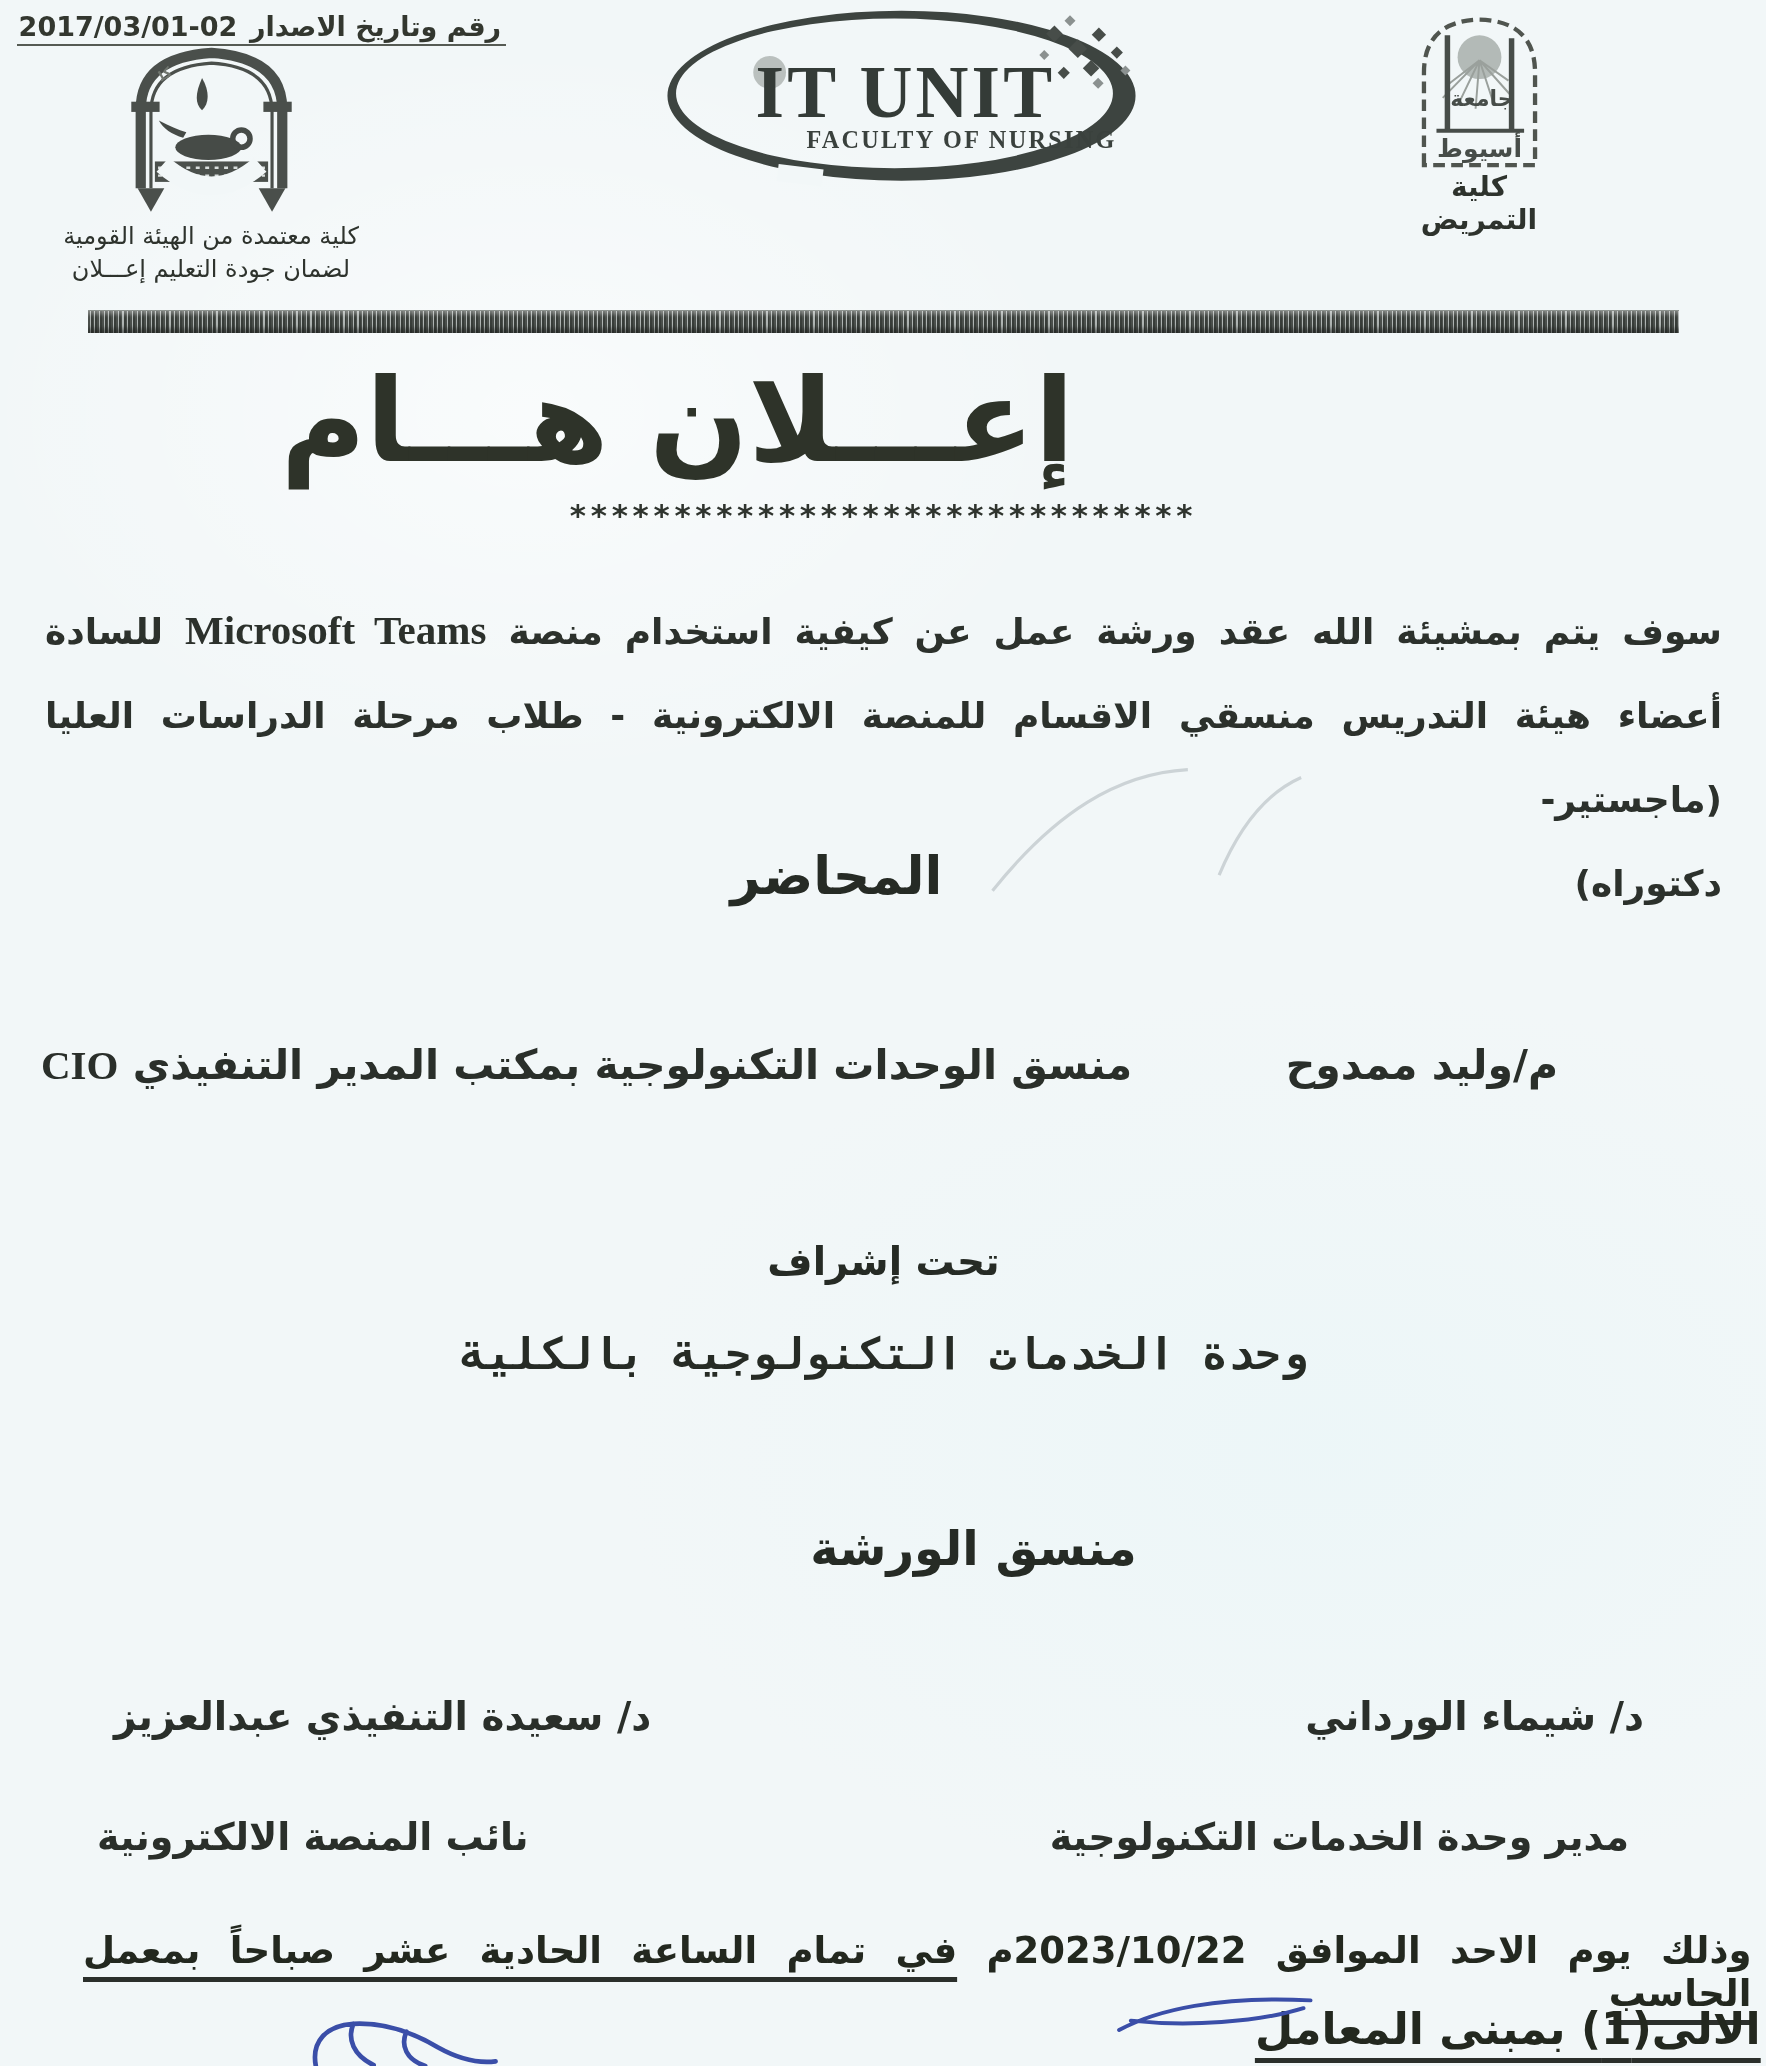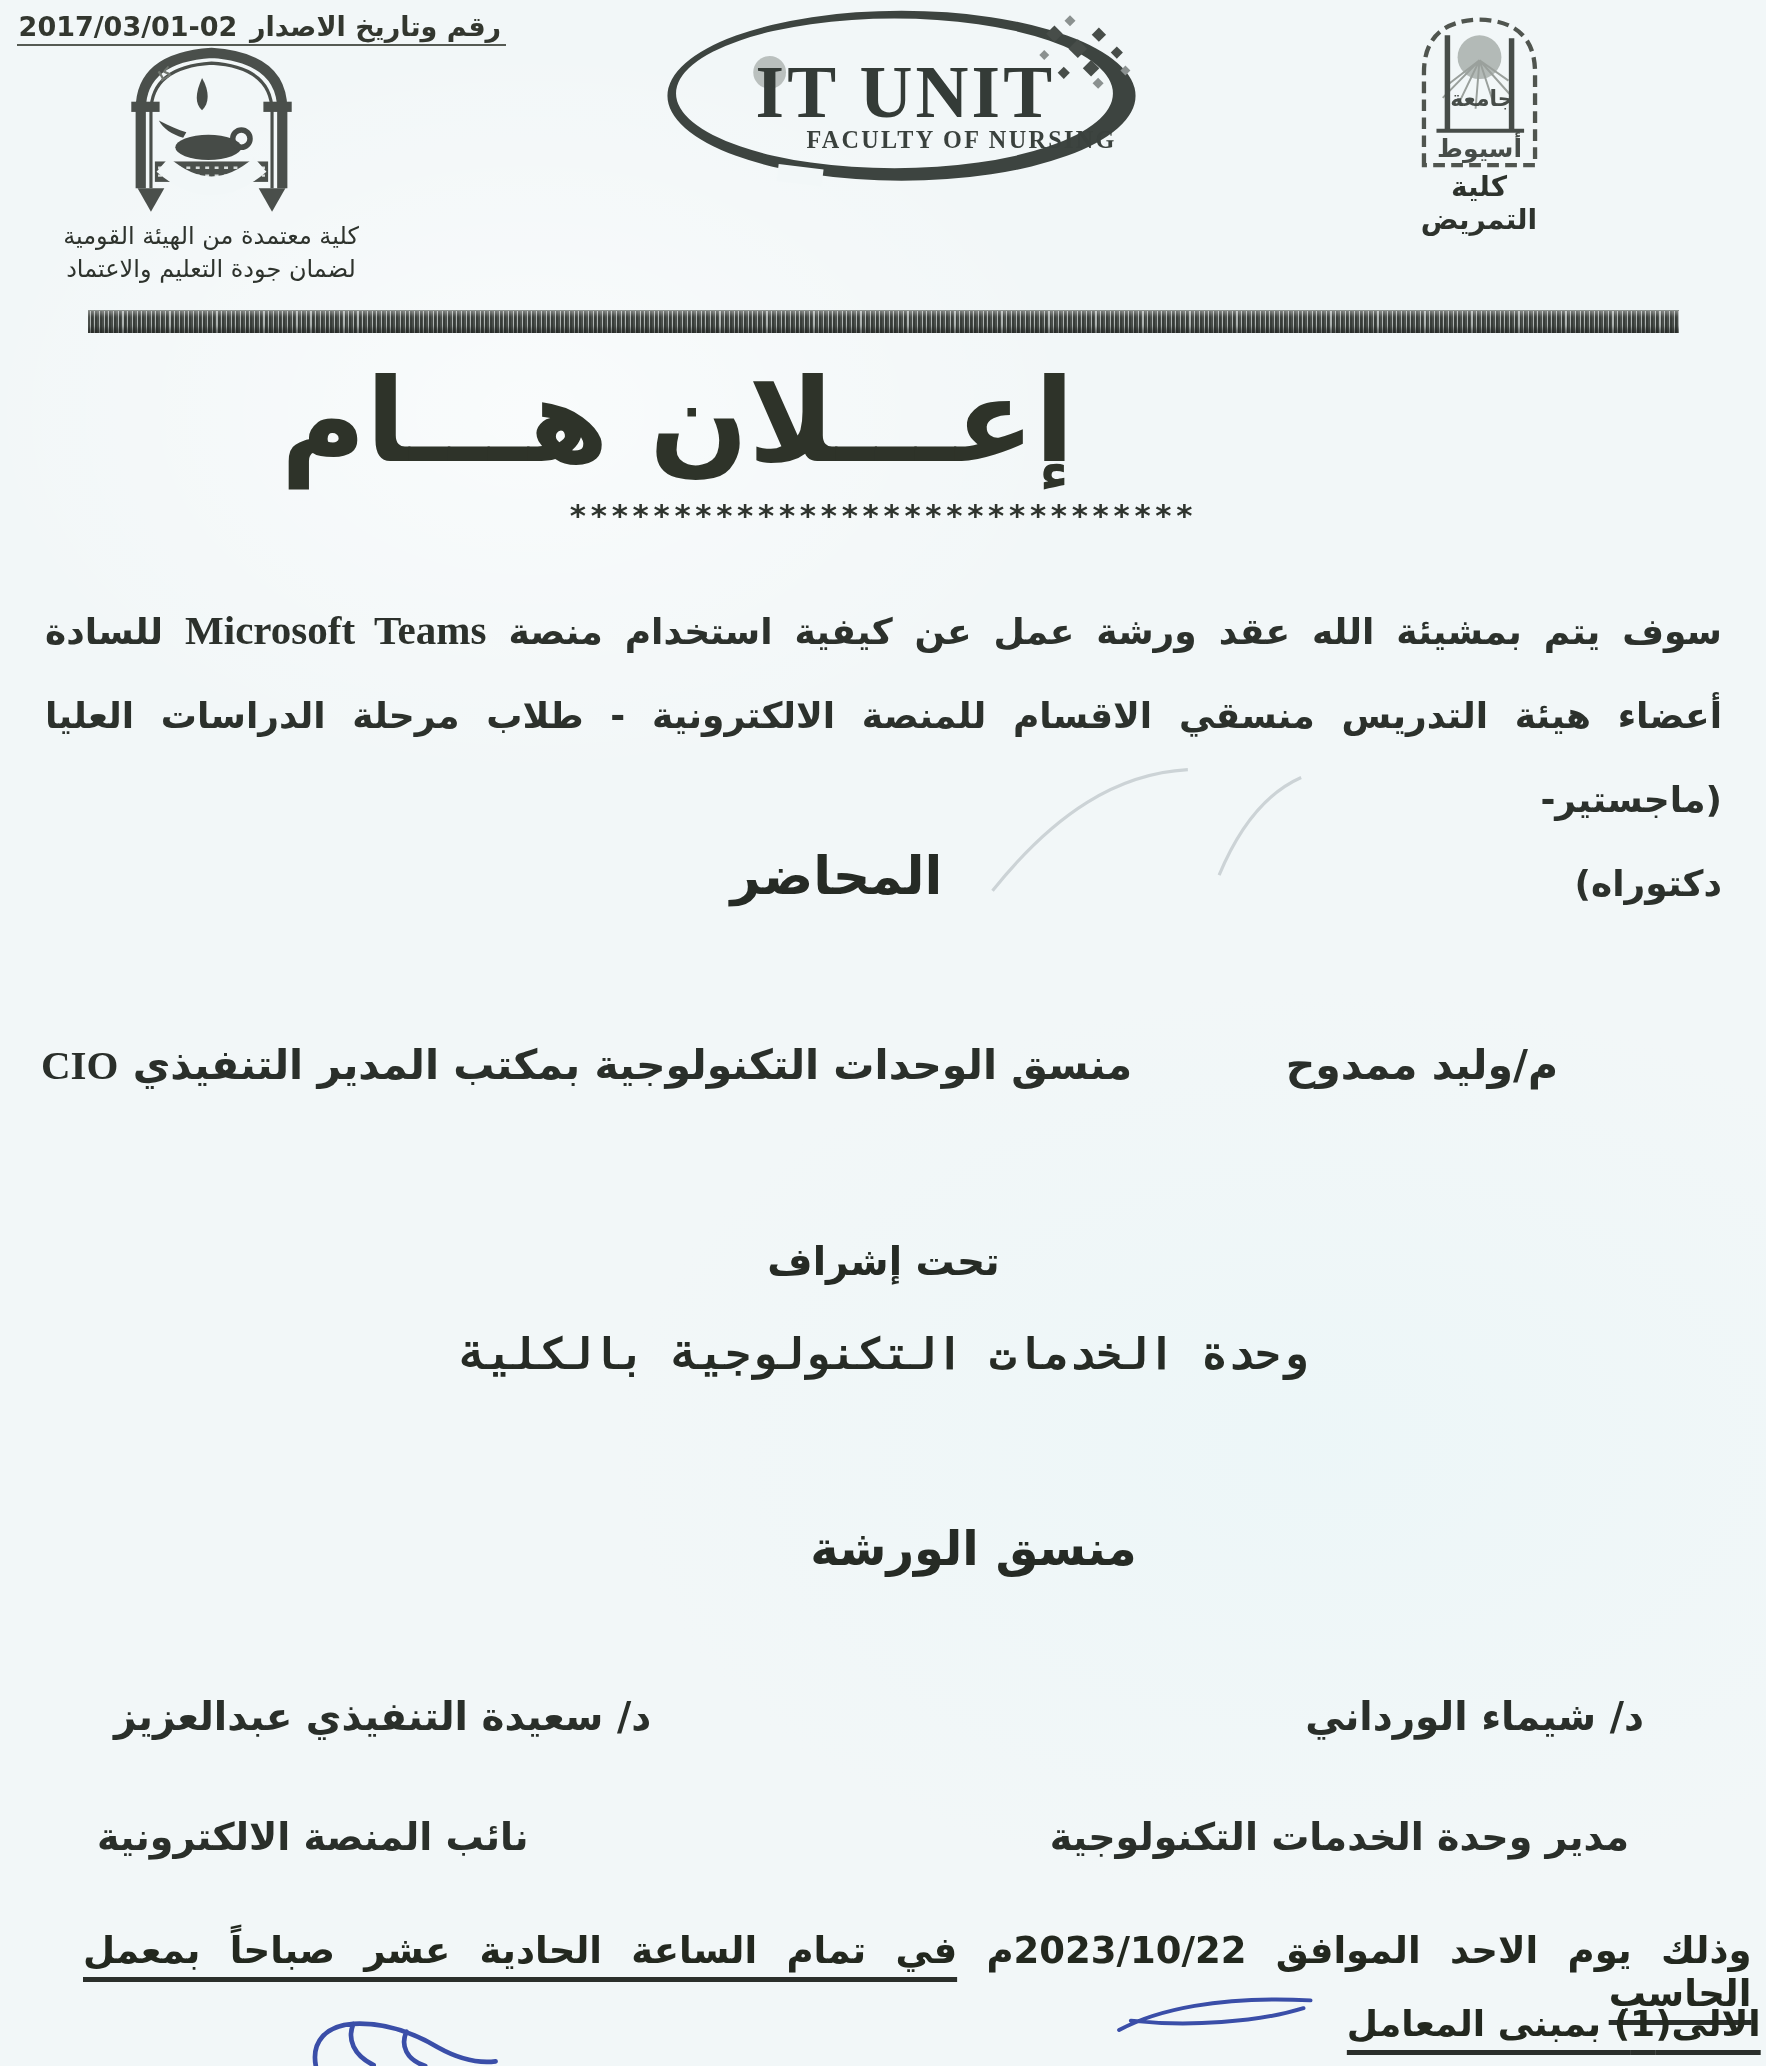--- a/index.html
+++ b/index.html
@@ -41,21 +41,21 @@
   .h-supervision2{top:1328px;font-size:44px;font-family:Liberation Mono, monospace;}
   .h-coordinator{top:1520px;font-size:48px;transform:translateX(90px);}
   
   .row{display:flex;justify-content:space-between;align-items:baseline;font-weight:bold;color:#2a2f2a;}
   .lecturer-row{top:1041px;right:209px;left:41px;font-size:41px;}
   .names-row{top:1694px;right:123px;left:114px;font-size:39px;}
   .roles-row{top:1815px;right:138px;left:97px;font-size:38px;}
   
   .sched1{top:1929px;right:15.6px;left:83px;font-size:37px;font-weight:bold;color:#23281ف;
     text-align:justify;text-align-last:justify;text-justify:inter-word;color:#23281f;}
-  .sched2{top:2003px;right:6.3px;left:1172px;text-align:right;font-size:36px;font-weight:bold;color:#23281f;}
+  .sched2{top:2003px;right:6.3px;left:1172px;text-align:right;font-size:44px;font-weight:bold;color:#23281f;}
   .uline{text-decoration:underline;text-decoration-thickness:4.7px;text-underline-offset:14px;text-decoration-color:#2b2f2b;margin-left:36px;}
   .overlay{top:0;left:0;pointer-events:none;}
 </style>
 </head>
 <body>
 
 <div class="page">
 
   <div class="abs issue-row">
     <span>2017/03/01-02</span>
@@ -81,21 +81,21 @@
     <path d="M30 196 L64 196 L47 226 Z" fill="#4a4f4b"></path>
     <path d="M184 196 L218 196 L201 226 Z" fill="#4a4f4b"></path>
     <path id="arcBotN" d="M58 168 Q124 224 190 168" fill="none"></path>
     <path d="M62 166 Q124 220 186 166" fill="none" stroke="#f2f7f8" stroke-width="24"></path>
     <text font-size="16" font-weight="bold" fill="#3f4440" letter-spacing="1.5" font-family="Liberation Serif, serif">
       <textPath href="#arcBotN" startOffset="4%">FACULTY OF NURSING</textPath>
     </text>
   </svg>
   <div class="abs nursing-caption">
     <div>كلية معتمدة من الهيئة القومية</div>
-    <div>لضمان جودة التعليم والاعتماد</div>
+    <div>لضمان جودة التعليم إعـــلان</div>
   </div>
 
   <svg class="abs itunit-logo" width="483" height="181" viewBox="0 0 618 232">
     <path fill-rule="evenodd" fill="#3d4440" d="M9 115 a300 109 0 1 0 600 0 a300 109 0 1 0 -600 0 Z M20 112 a280 96 0 1 0 560 0 a280 96 0 1 0 -560 0 Z"></path>
     <rect x="150" y="206" width="58" height="22" fill="#f2f7f8" transform="rotate(7 179 217)"></rect>
     <circle cx="140" cy="85" r="21" fill="#a7adab" opacity="0.75"></circle>
     <g fill="#474d49">
       <rect x="498" y="28" width="15" height="15" transform="rotate(45 505 35)"></rect>
       <rect x="527" y="46" width="17" height="17" transform="rotate(45 535 54)"></rect>
       <rect x="556" y="30" width="13" height="13" transform="rotate(45 562 36)"></rect>

